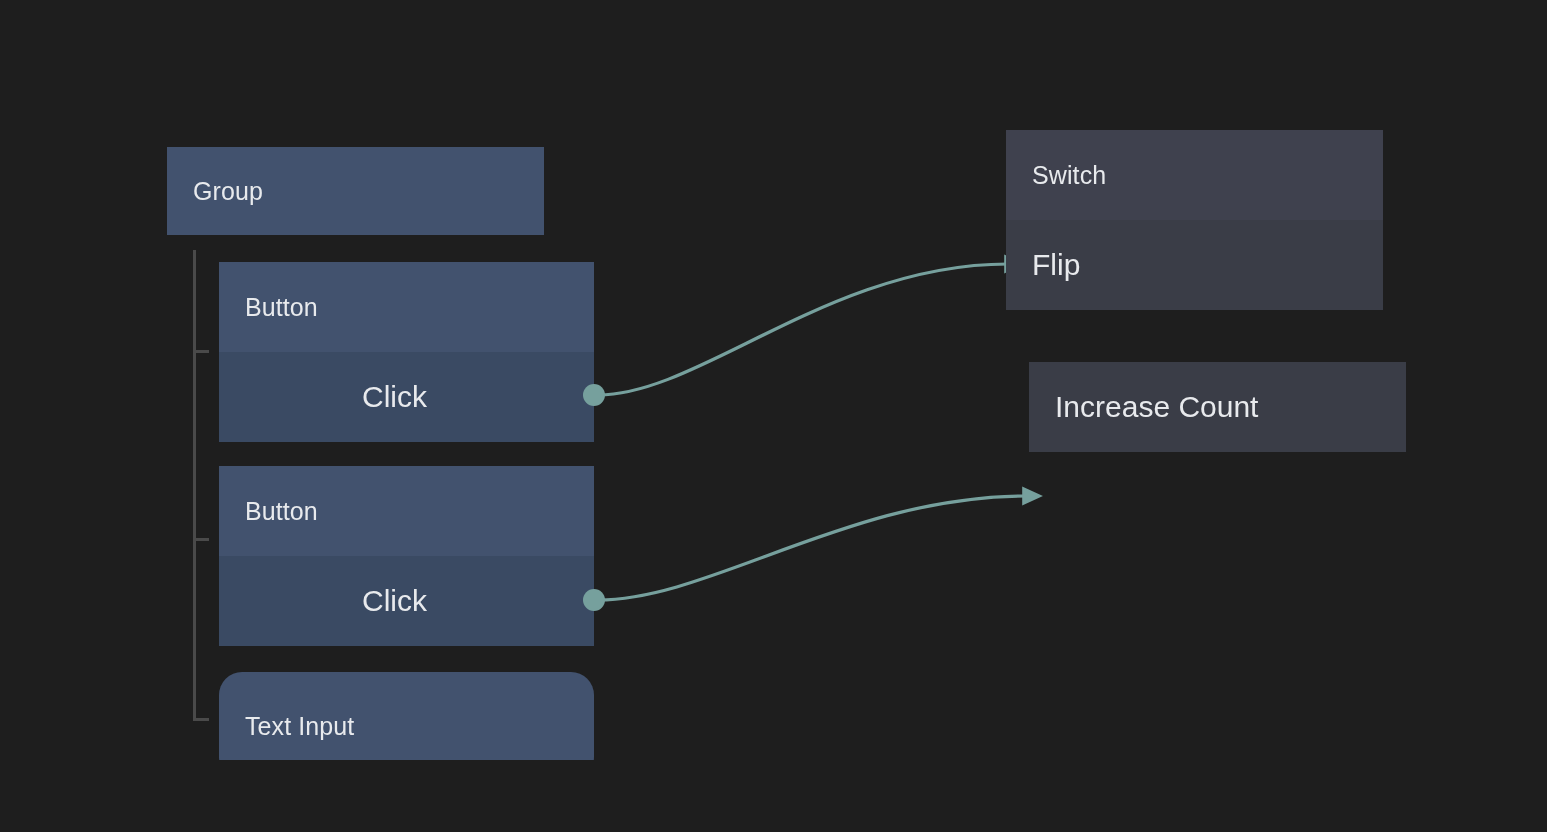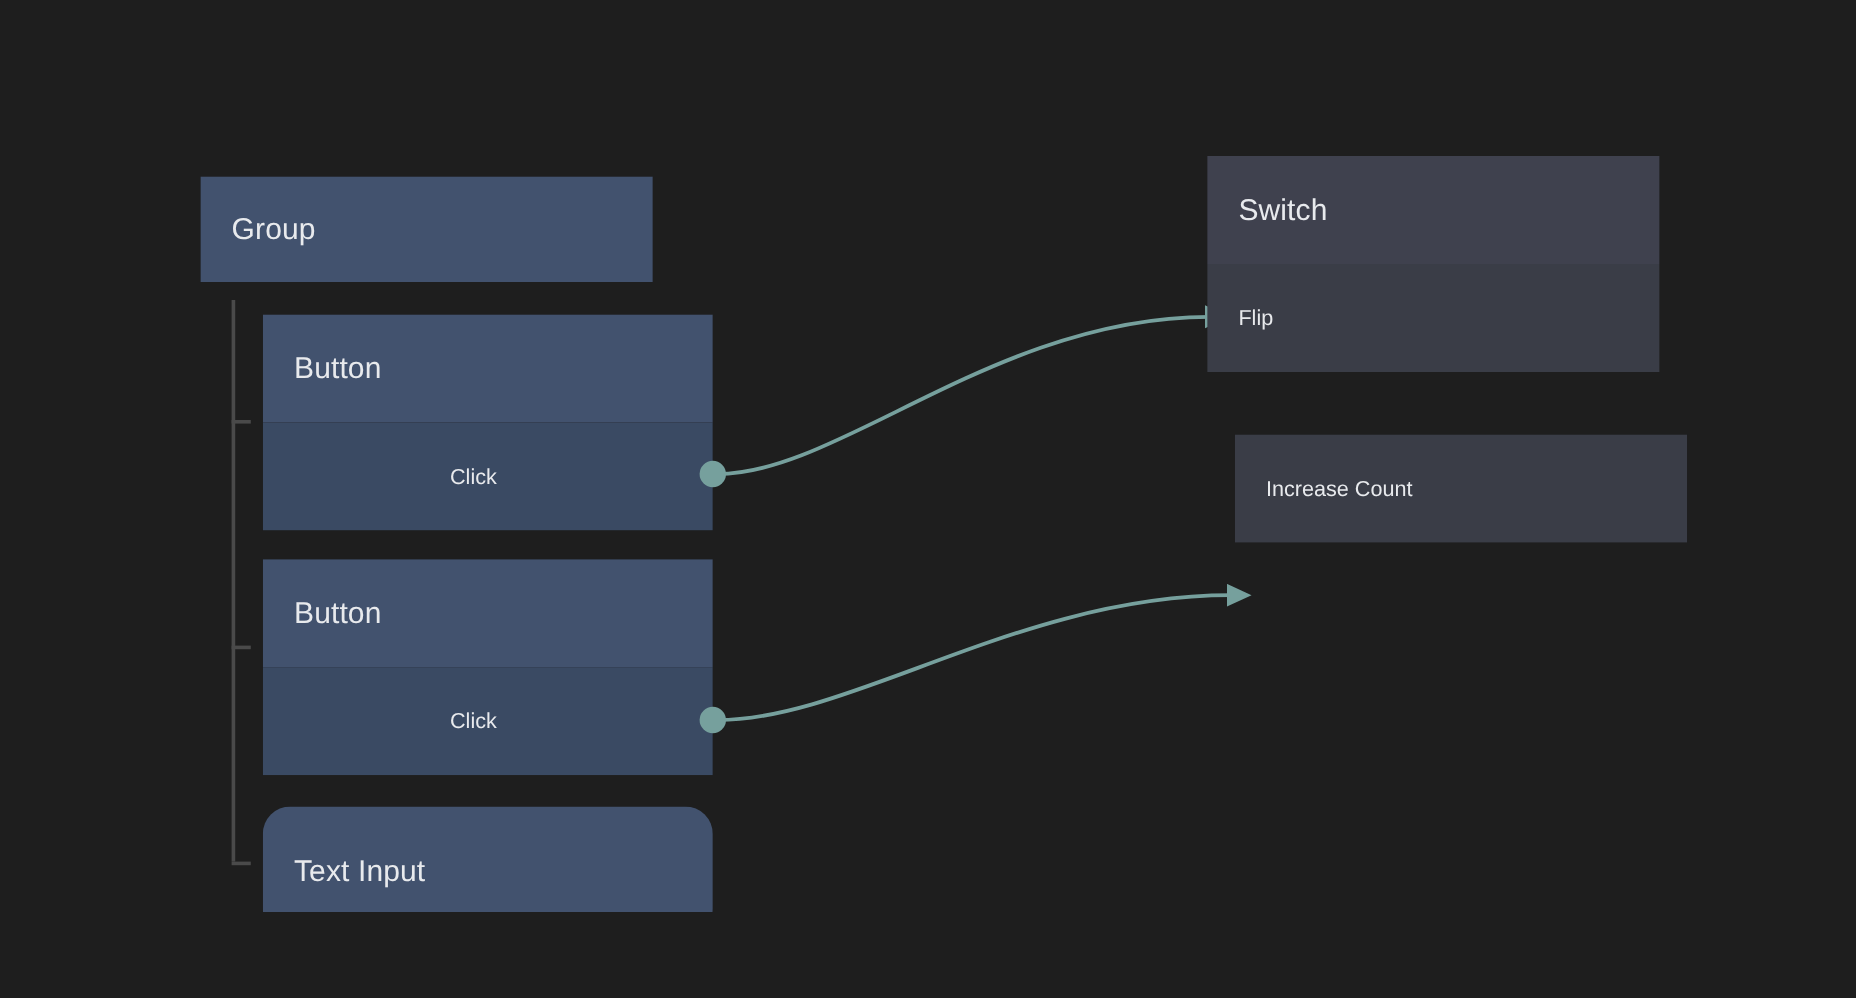--- a/index.html
+++ b/index.html
@@ -96,21 +96,21 @@
   .port-row--out {
     justify-content: center;
     padding-right: 24px;
   }
   .port-row--in {
     justify-content: flex-start;
     padding-left: 26px;
   }
   .port-label {
     color: #e8eaed;
-    font-size: 18px;
+    font-size: 30px;
     font-weight: 400;
     white-space: nowrap;
   }
 
   
   .port-knob {
     position: absolute;
     width: 22px;
     height: 22px;
     border-radius: 50%;

